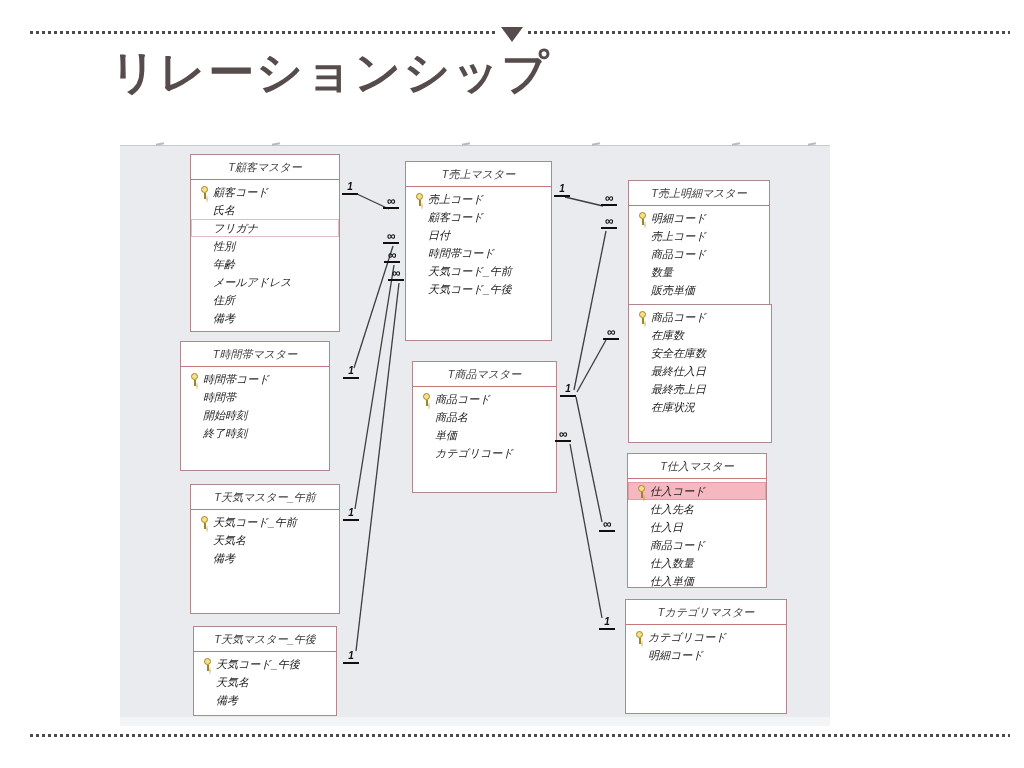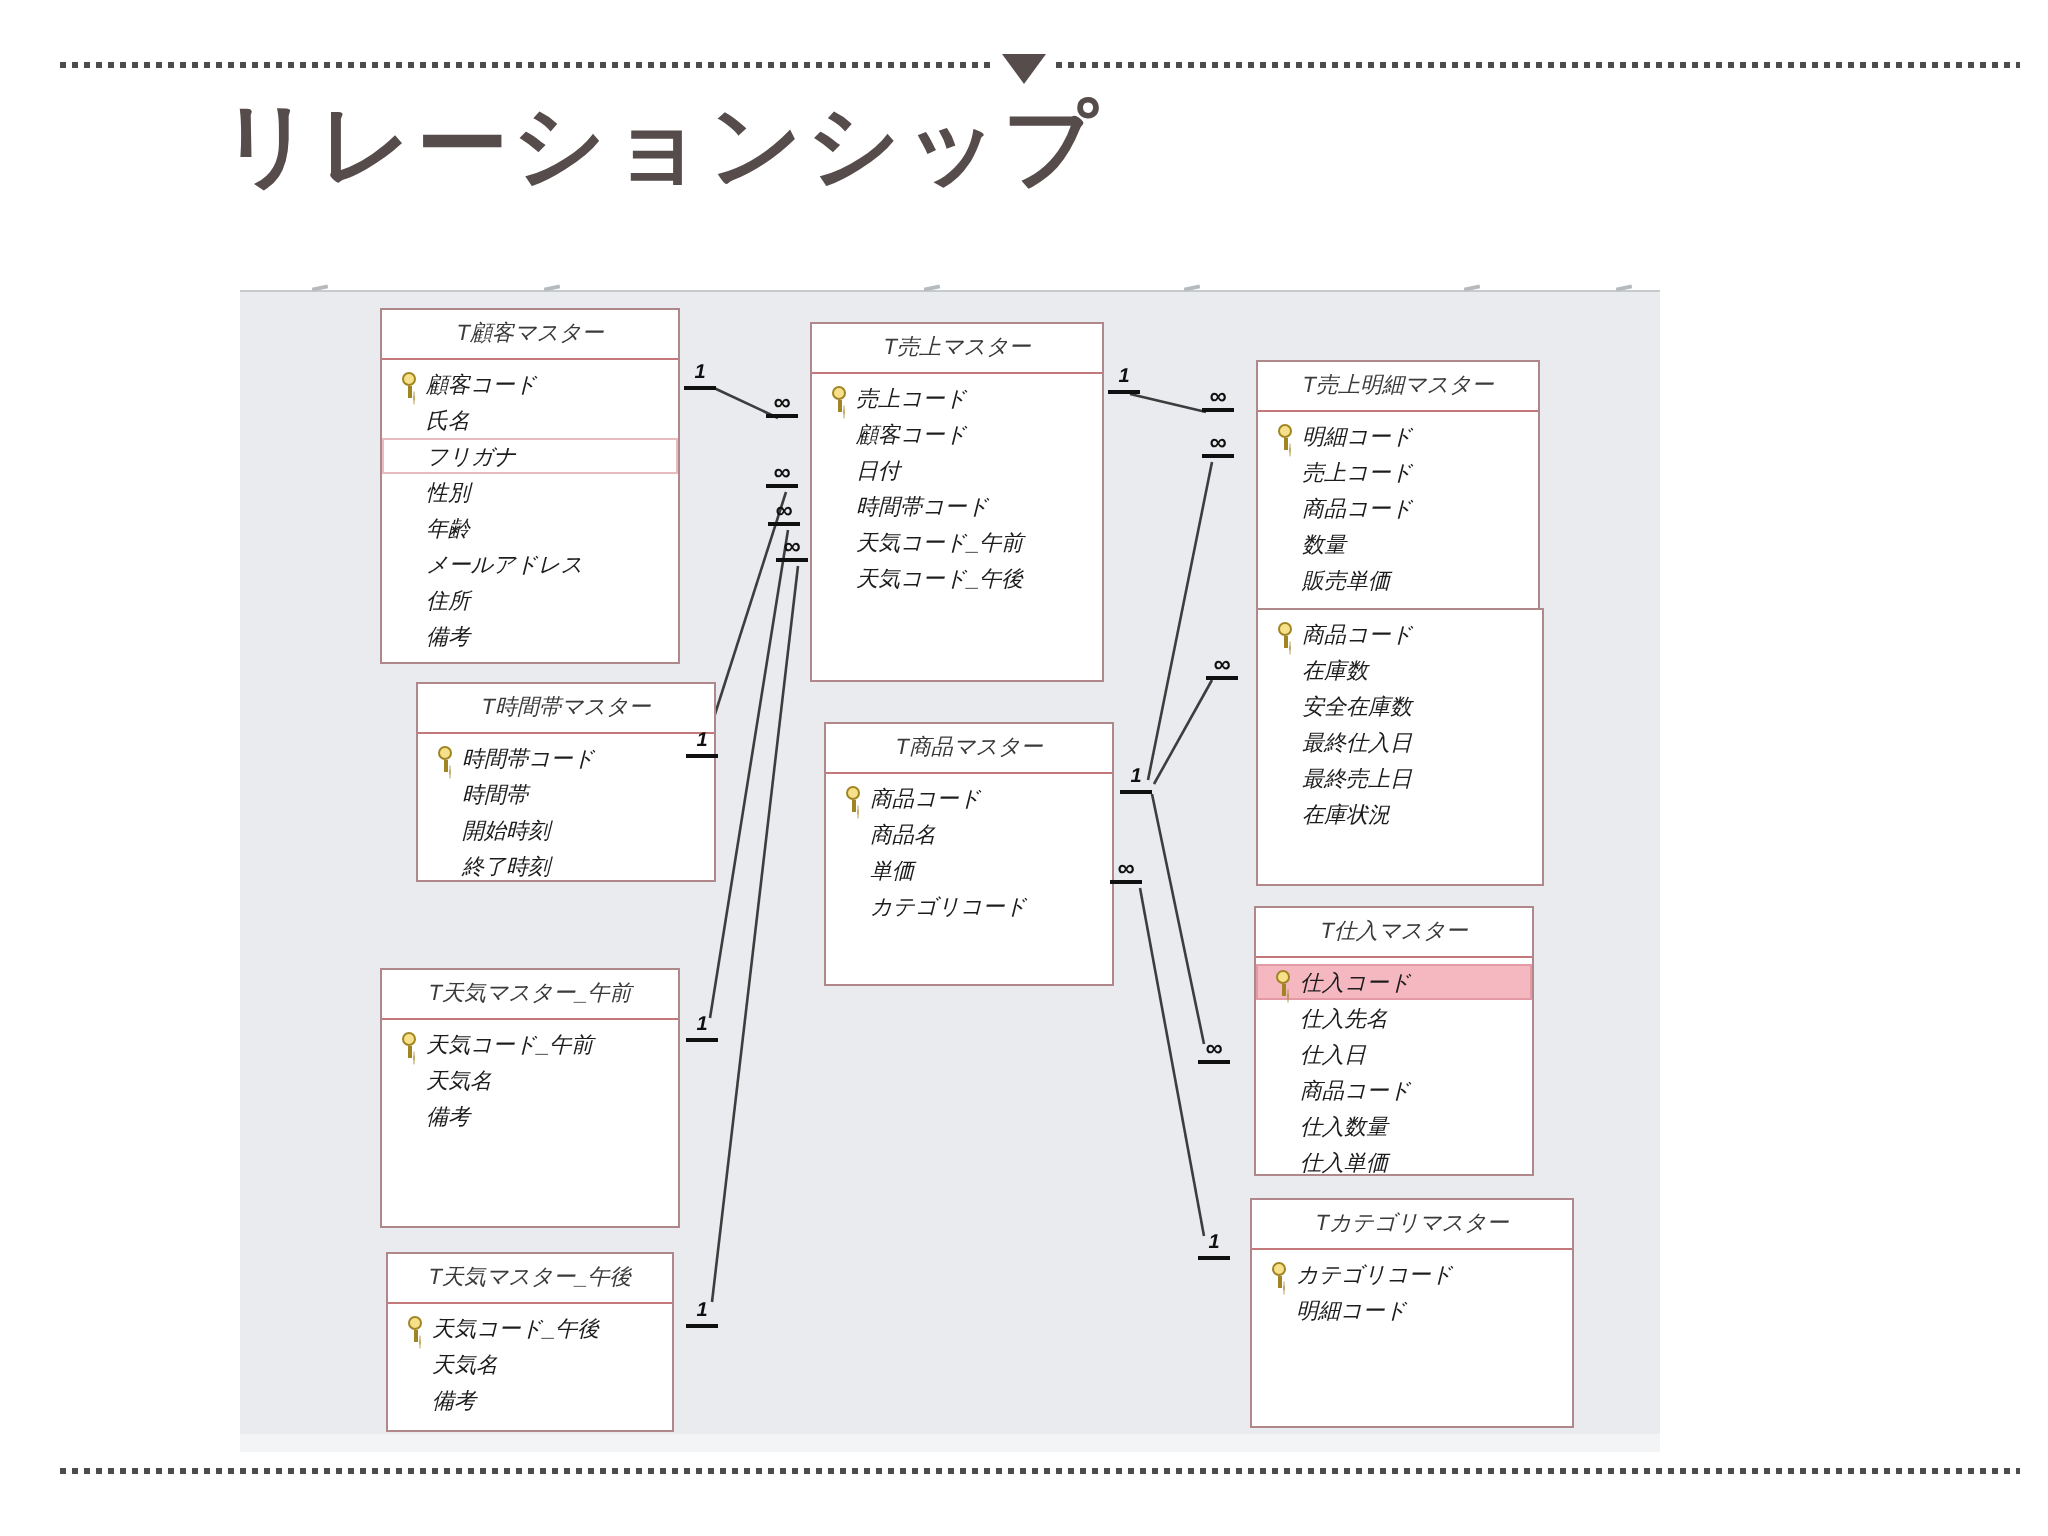--- a/index.html
+++ b/index.html
@@ -101,21 +101,21 @@
           <div class="row">
             <span class="kslot"></span>
             <span>住所</span>
           </div>
           <div class="row">
             <span class="kslot"></span>
             <span>備考</span>
           </div>
         </div>
       </div>
-      <div class="tbl" style="left: 88px; top: 195px; width: 150px; height: 100px;">
+      <div class="tbl" style="left: 60px; top: 195px; width: 150px; height: 130px;">
         <div class="tbl-hd">T時間帯マスター</div>
         <div class="rows">
           <div class="row">
             <span class="kslot">
               <span class="key"></span>
             </span>
             <span>時間帯コード</span>
           </div>
           <div class="row">
             <span class="kslot"></span>

